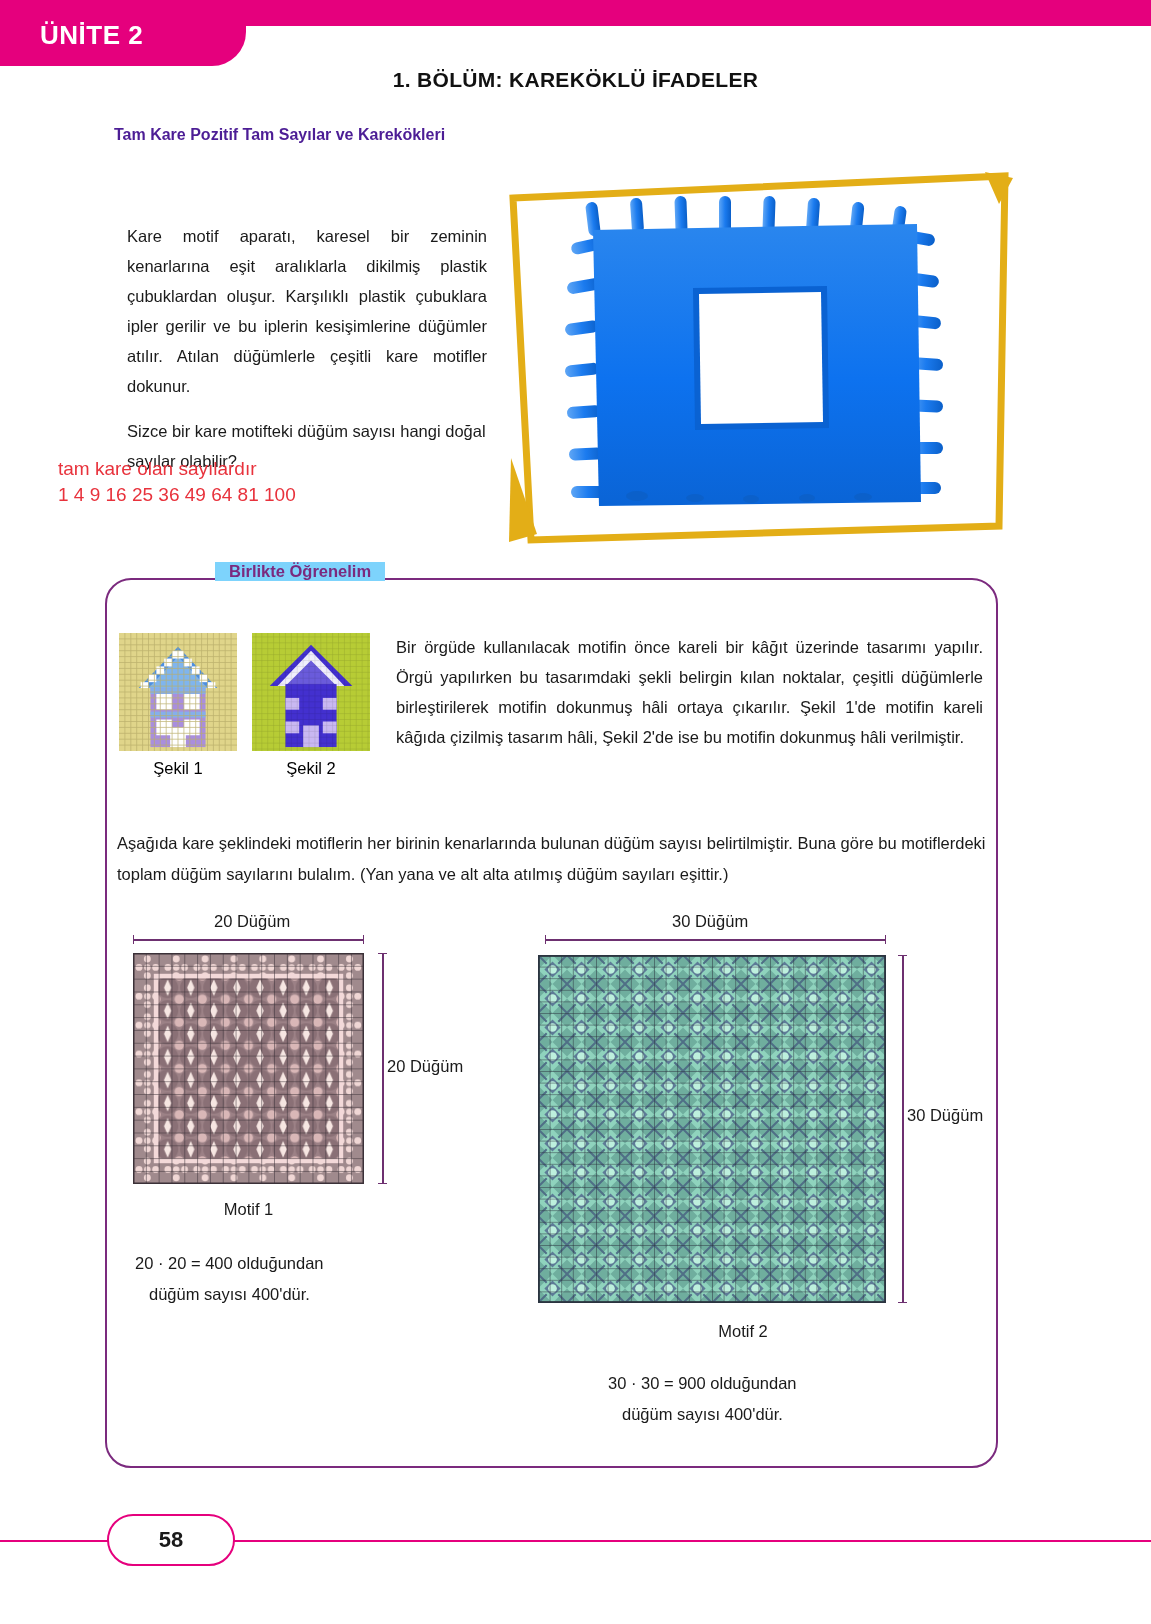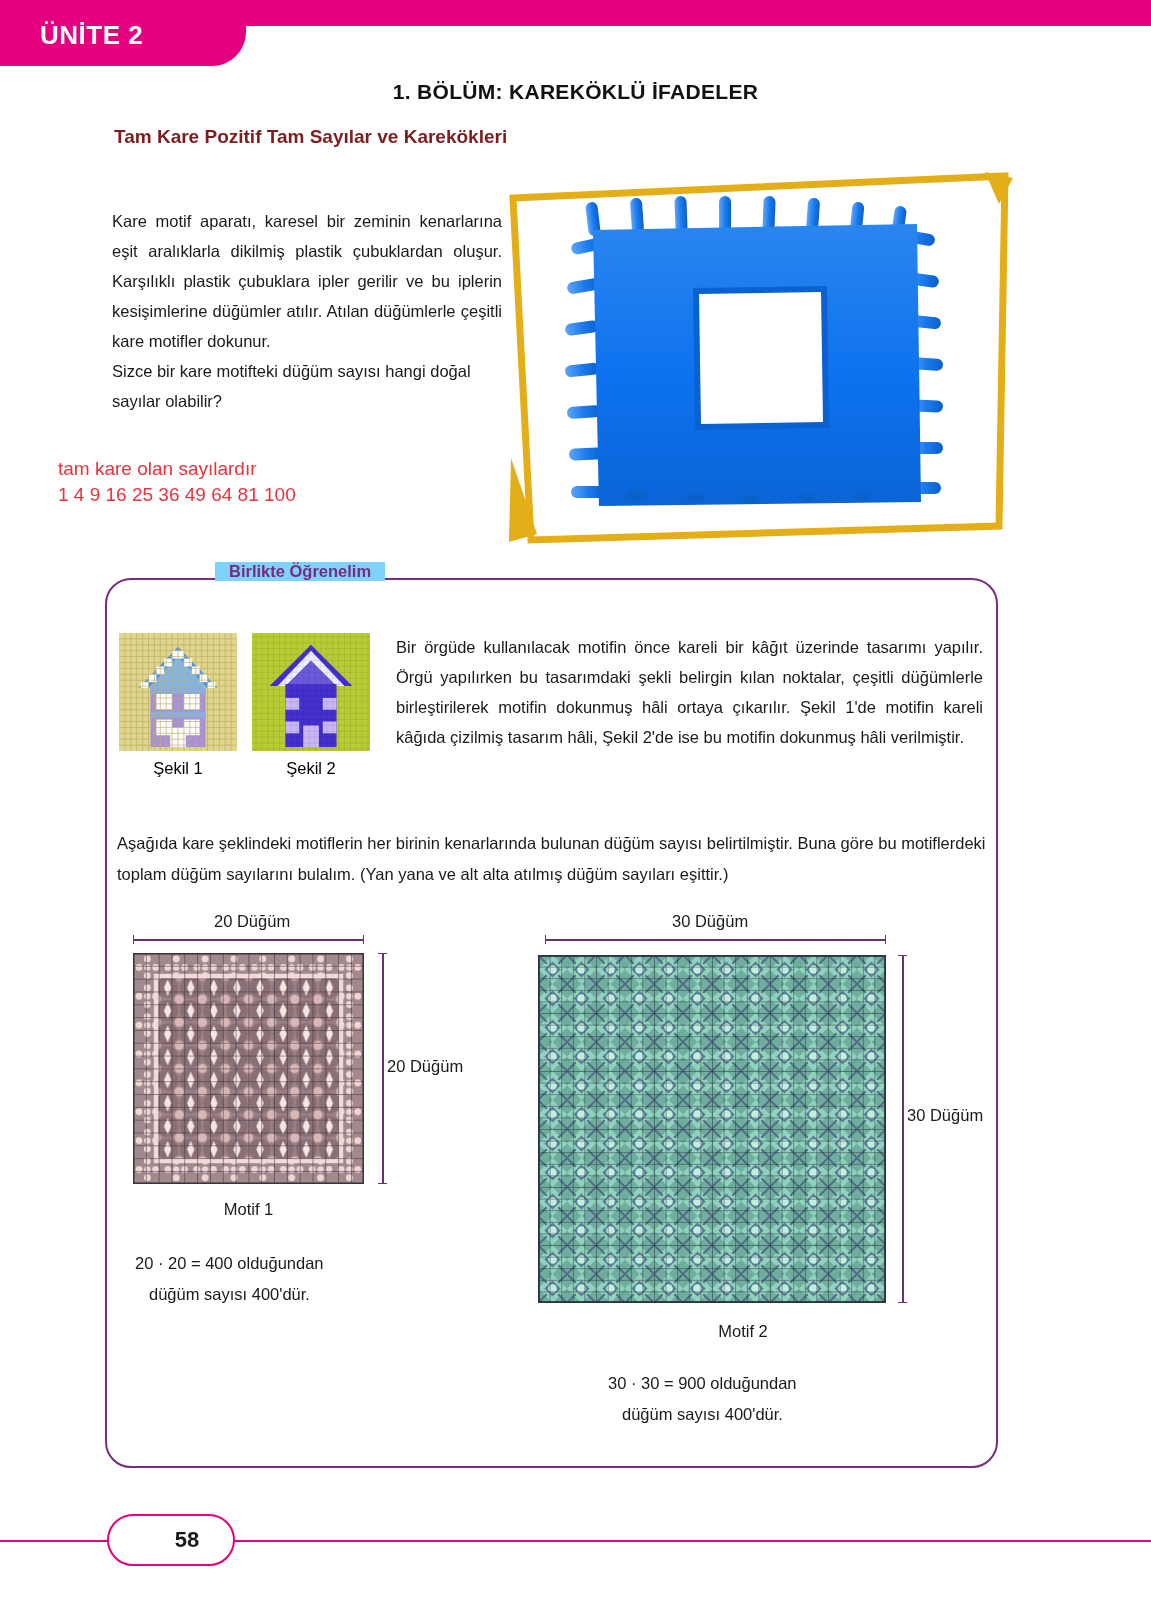--- a/index.html
+++ b/index.html
@@ -45,49 +45,49 @@
     font-weight: bold;
     color: #ffffff;
     letter-spacing: 0.5px;
     z-index: 5;
   }
 
   
   .section-title {
     position: absolute;
     left: 0;
-    top: 80px;
+    top: 68px;
     width: 1151px;
     text-align: center;
     font-size: 21px;
     font-weight: bold;
     color: #111111;
     letter-spacing: 0.3px;
   }
   .sub-title {
     position: absolute;
     left: 114px;
     top: 126px;
-    font-size: 19px;
+    font-size: 16px;
     font-weight: bold;
-    color: #7f1d1d;
+    color: #4c1d95;
   }
 
   
   .intro-text {
     position: absolute;
     left: 112px;
     top: 206px;
     width: 390px;
     font-size: 16.5px;
     line-height: 30px;
     text-align: justify;
     color: #1a1a1a;
   }
-  .intro-text p { margin: 0; }
+  .intro-text p { margin: 15px; }
   .intro-text p.no-justify { text-align: left; }
 
   .answer-red {
     position: absolute;
     left: 58px;
     top: 456px;
     font-size: 19px;
     line-height: 26px;
     color: #e8323c;
   }
@@ -255,21 +255,20 @@
   .page-num {
     position: absolute;
     left: 107px;
     top: 1527px;
     width: 128px;
     text-align: center;
     font-size: 22px;
     font-weight: bold;
     color: #1a1a1a;
     z-index: 3;
-    padding-left: 16px;
   }
 </style>
 </head>
 <body>
 
 <div id="page">
 
   <div class="unit-banner-tail"></div>
   <div class="unit-banner"></div>
   <div class="unit-banner-label">ÜNİTE 2</div>

